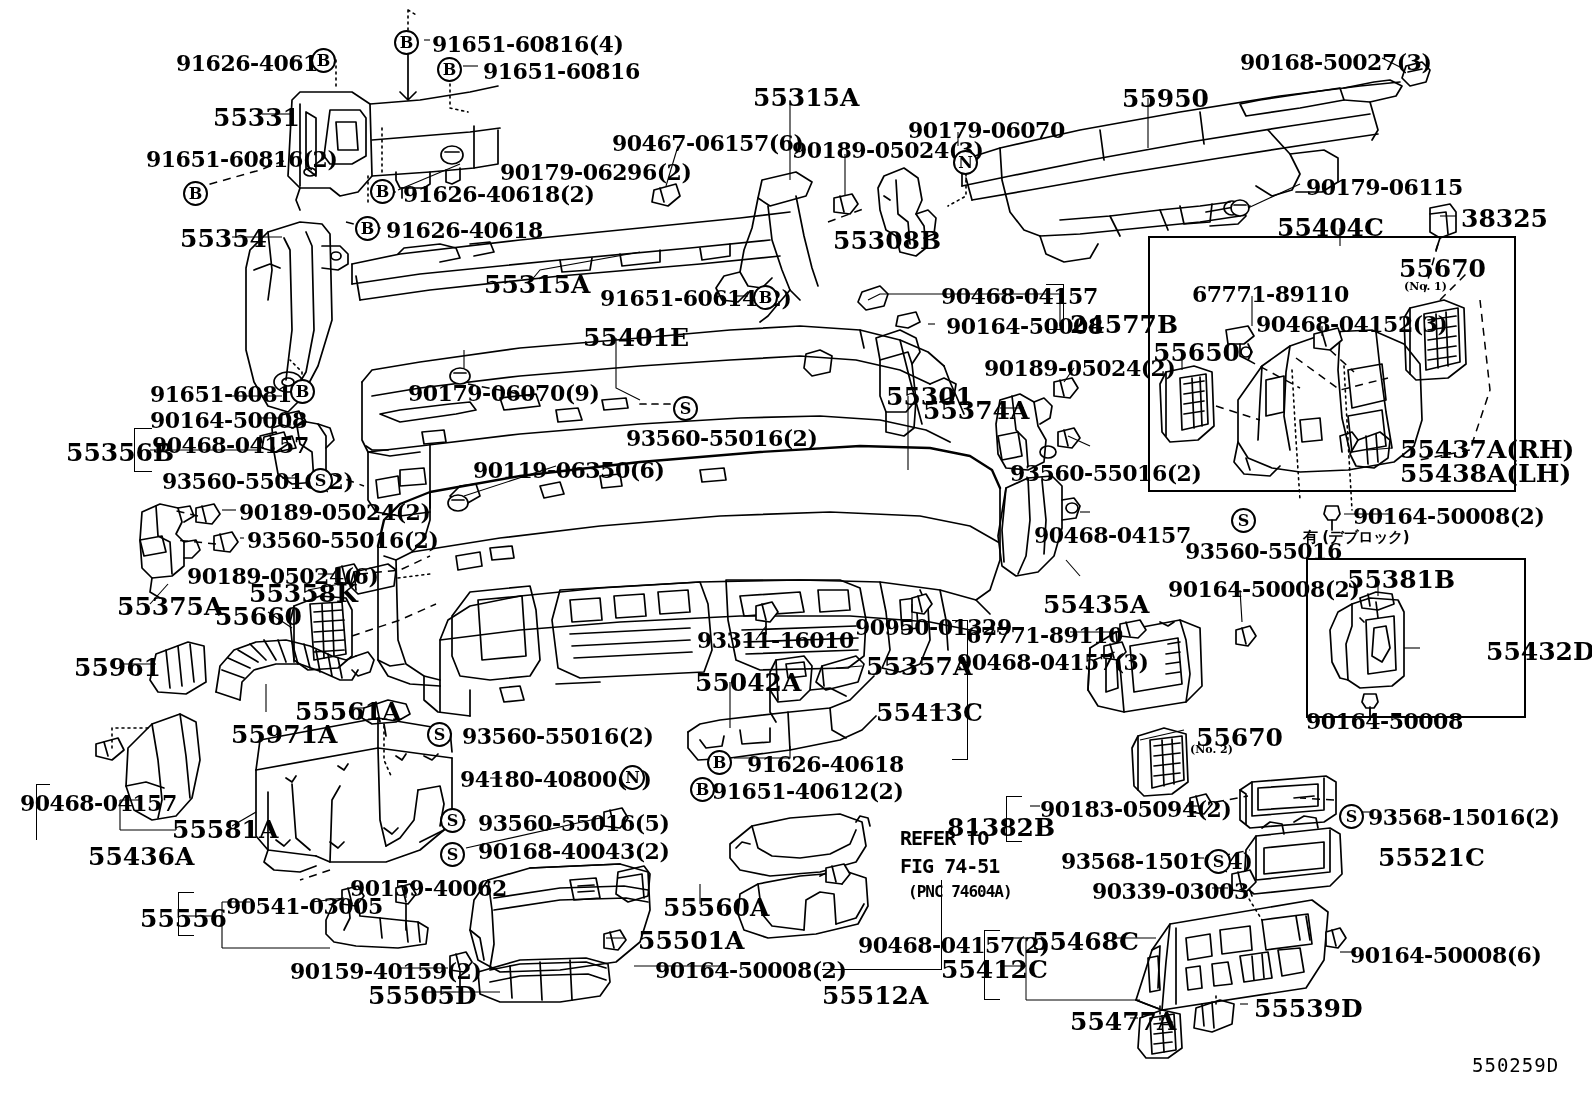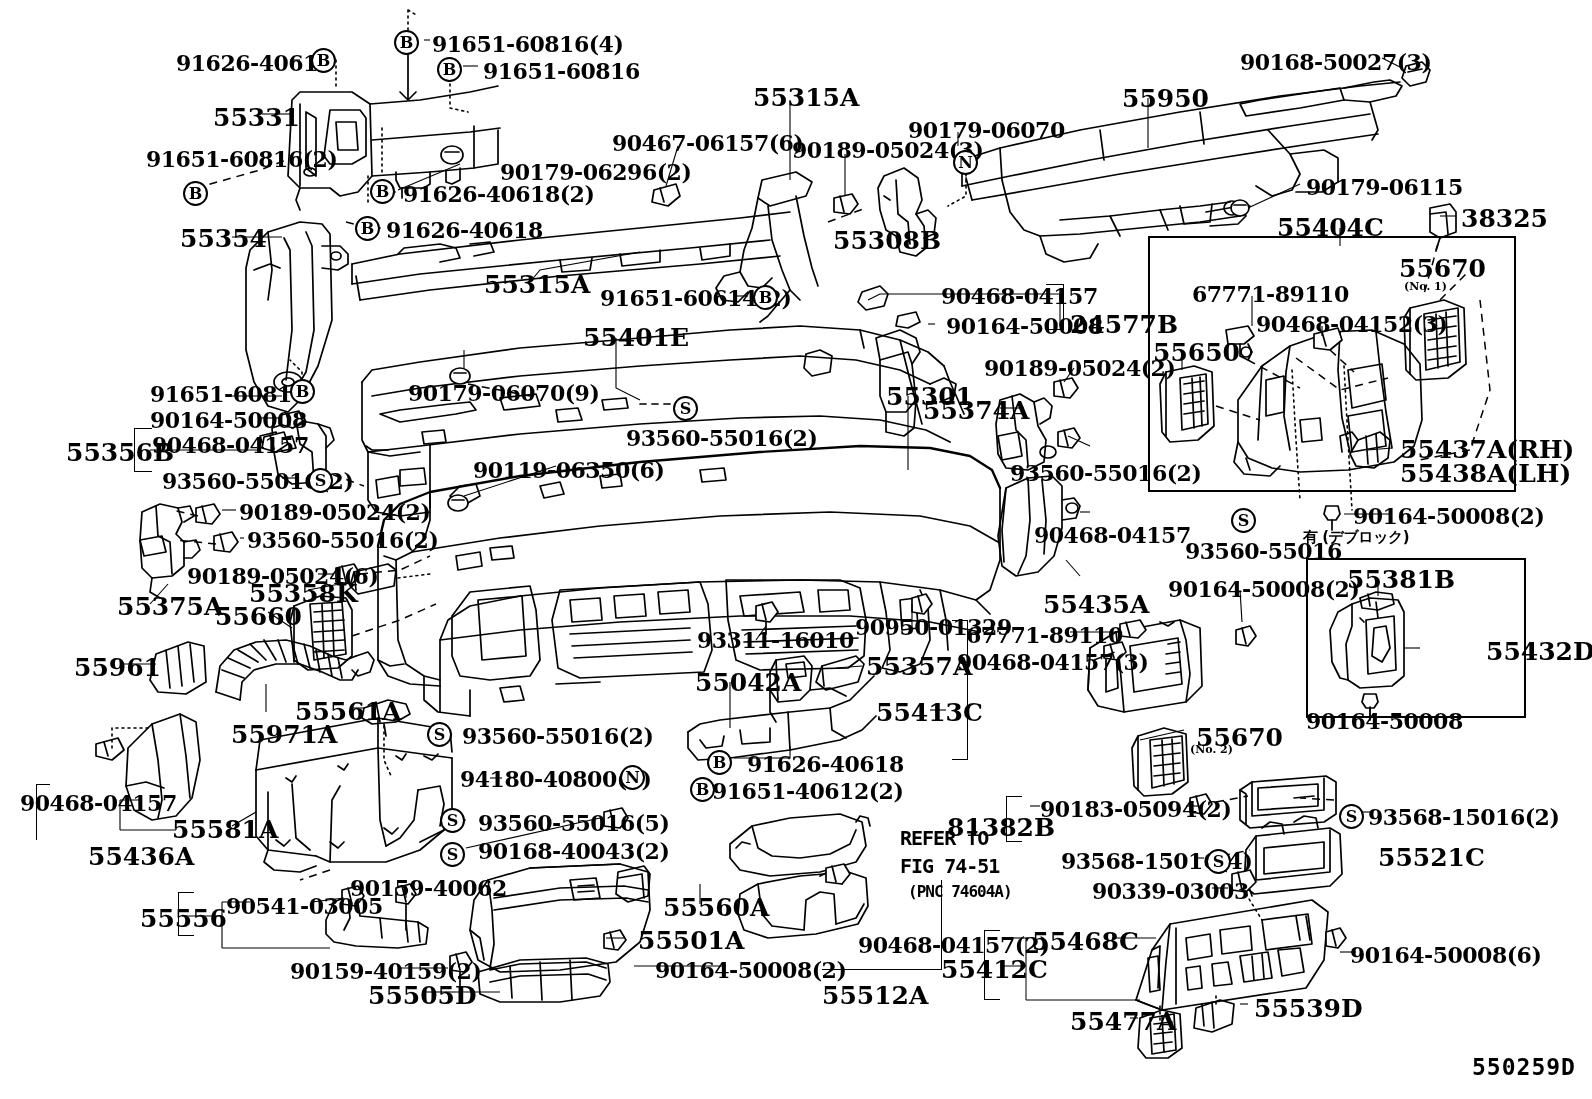--- a/index.html
+++ b/index.html
@@ -28,21 +28,21 @@
     white-space: nowrap;
     color: #000;
   }
   .lbl.big   { font-size: 25px; letter-spacing: 0px; }
   .lbl.small { font-size: 15px; }
   .lbl.tiny  { font-size: 11px; letter-spacing: 0px; }
   .lbl.jp    { font-family: "DejaVu Sans", sans-serif; font-size: 15px; font-weight: 700; }
   .lbl.mono  { font-family: "DejaVu Sans Mono", "Liberation Mono", monospace; font-weight: 700; font-size: 20px; letter-spacing: -1px;}
   .lbl.diagno {
     font-family: "DejaVu Sans Mono", "Liberation Mono", monospace;
-    font-weight: 700; font-size: 23px; letter-spacing: 1px;
+    font-weight: 400; font-size: 19px; letter-spacing: 1px;
   }
   .dot { background: none; border-bottom: 2px dotted #000; height: 0; }
   .dash { background: none; border-bottom: 2px dashed #000; height: 0; }
 
   
   .circ {
     position: absolute;
     width: 25px; height: 25px;
     border: 2.2px solid #000;
     border-radius: 50%;

